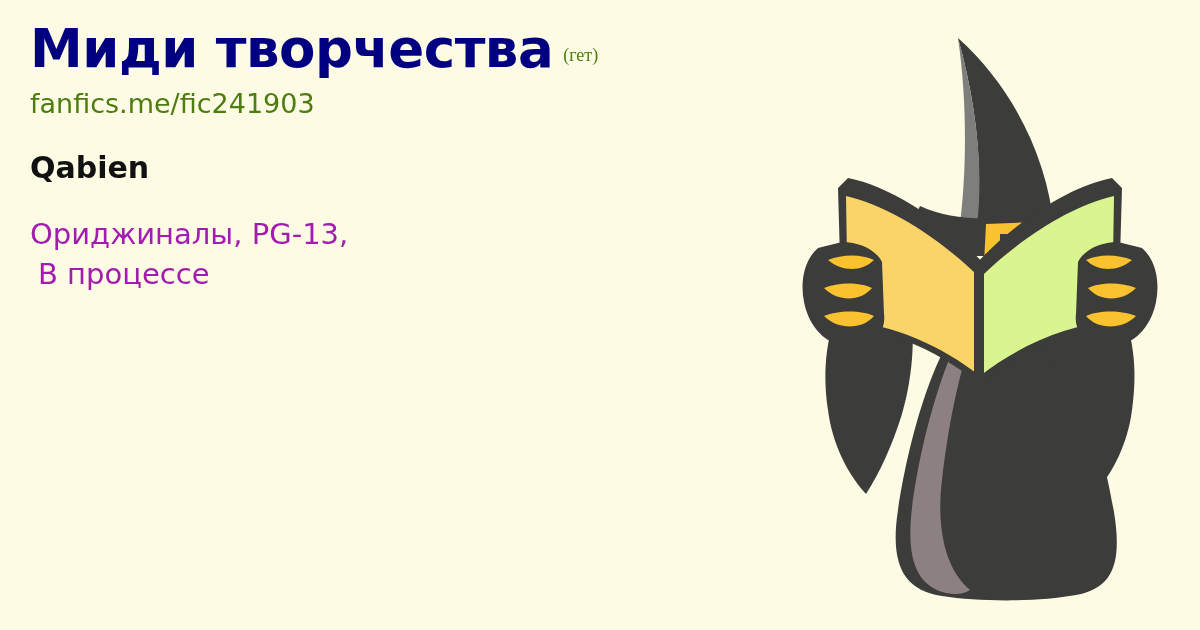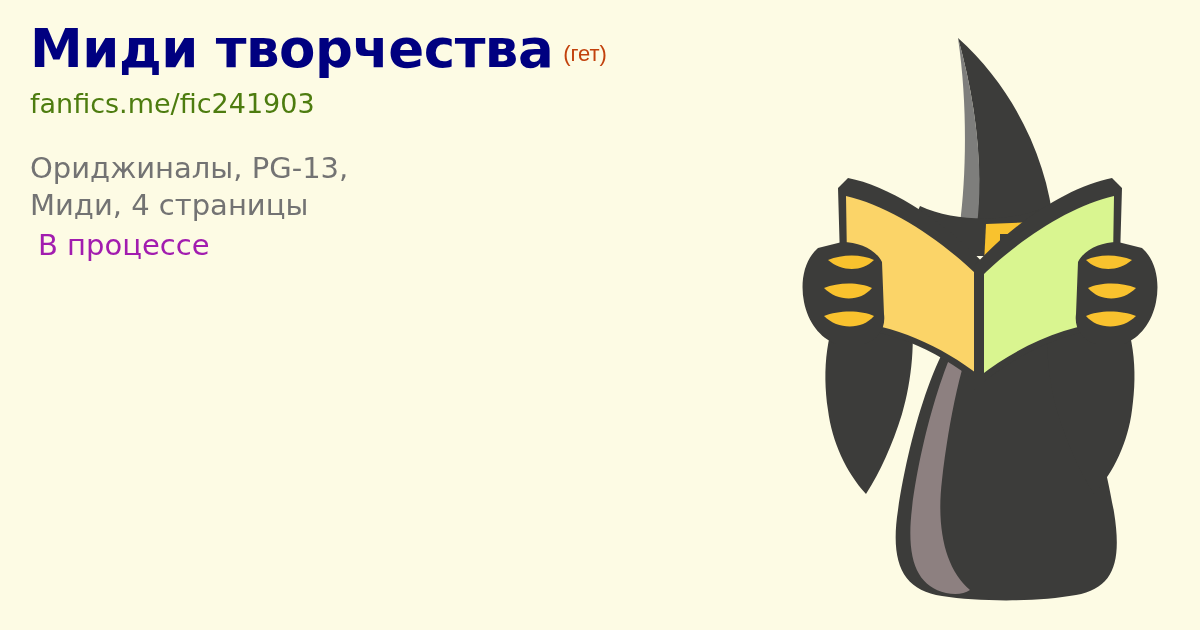--- a/index.html
+++ b/index.html
@@ -37,24 +37,24 @@
 
   #fic-title {
     font-family: "DejaVu Sans", "Liberation Sans", sans-serif;
     font-weight: 700;
     font-size: 53px;
     color: #000080;
     letter-spacing: -0.5px;
   }
 
   #fic-category {
-    font-family: Liberation Sans, sans-serif;
+    font-family: Liberation Serif, serif;
     font-weight: 400;
-    font-size: 22px;
-    color: #c2410c;
+    font-size: 18px;
+    color: #4d7c0f;
     margin-left: 10px;
     vertical-align: 6px;
   }
 
   #fic-url {
     margin-top: 12px;
     font-family: "DejaVu Sans", "Liberation Sans", sans-serif;
     font-size: 27px;
     color: #4d7c0f;
     letter-spacing: 0px;
@@ -68,21 +68,21 @@
     color: #111111;
   }
 
   #meta-block {
     margin-top: 31px;
   }
 
   .meta-line {
     font-family: "DejaVu Sans", "Liberation Sans", sans-serif;
     font-size: 29px;
-    color: #737373;
+    color: #a21caf;
     line-height: 1.28;
     white-space: nowrap;
   }
 
   .meta-line.status {
     color: #a21caf;
     margin-top: 3px;
     margin-left: 8px;
   }
 
@@ -106,24 +106,24 @@
 <div id="card">
 
   <div id="text-col">
 
     <div id="title-line">
       <span id="fic-title">Миди творчества</span><span id="fic-category">(гет)</span>
     </div>
 
     <div id="fic-url">fanfics.me/fic241903</div>
 
+    <div id="fic-author">Qabien</div>
 
     <div id="meta-block">
       <div class="meta-line">Ориджиналы, PG-13,</div>
-      <div class="meta-line">Миди, 4 страницы</div>
       <div class="meta-line status">В процессе</div>
     </div>
 
   </div>
 
   <div id="illustration">
     <svg viewBox="0 0 420 620" xmlns="http://www.w3.org/2000/svg" aria-hidden="true">
 
       <g>
         <path d="M206 300

